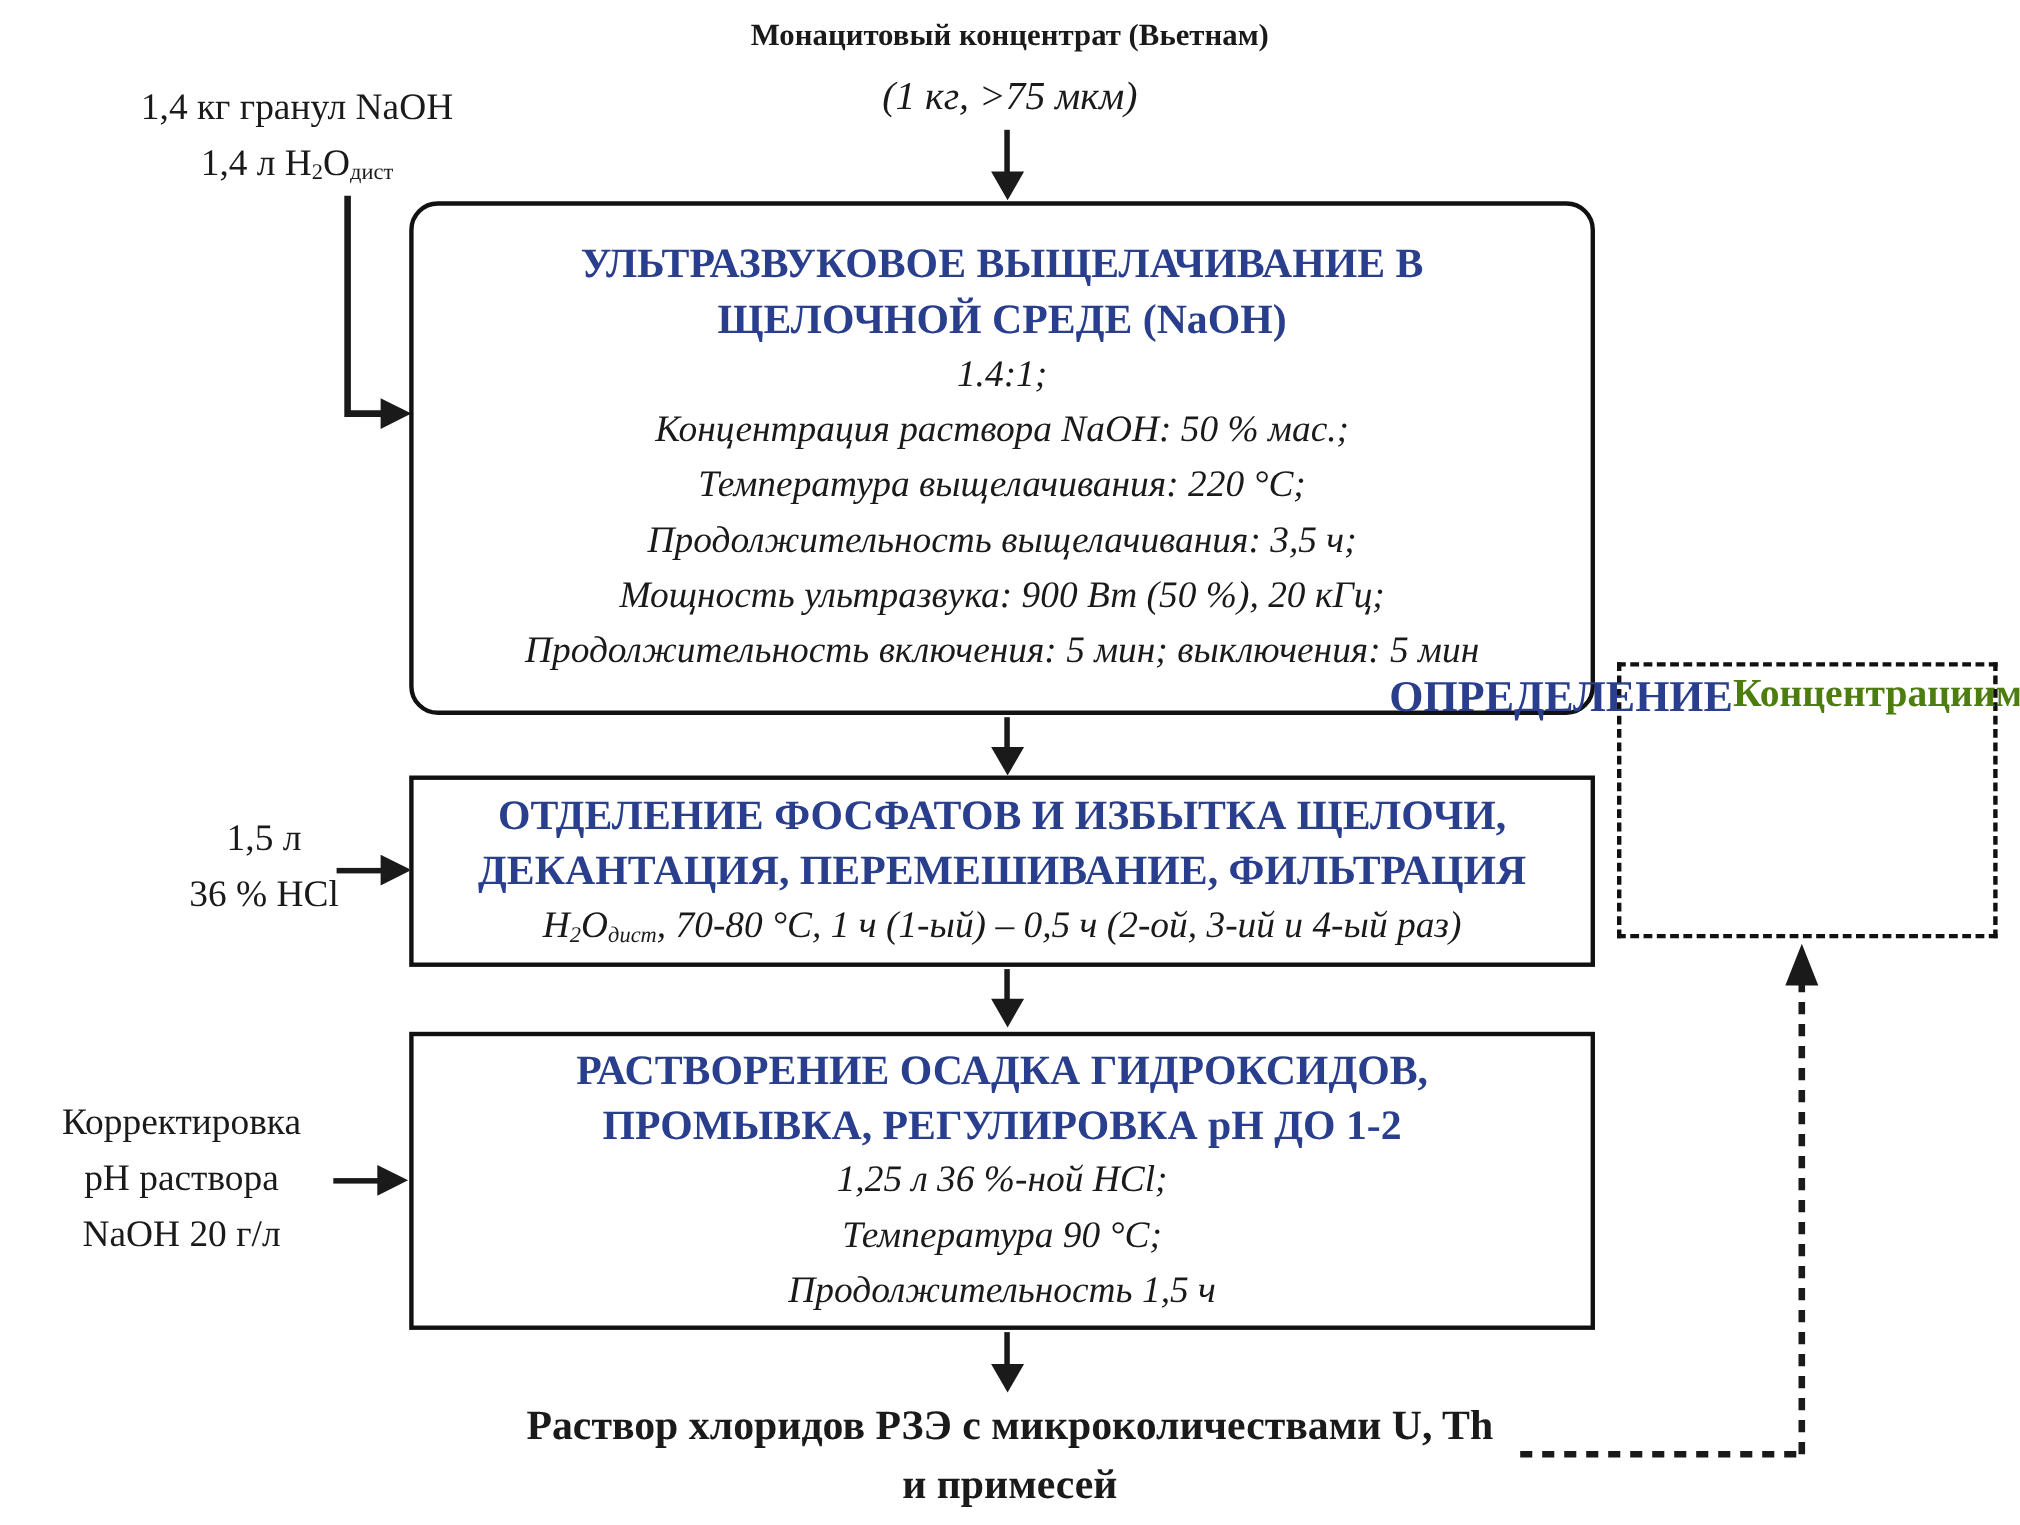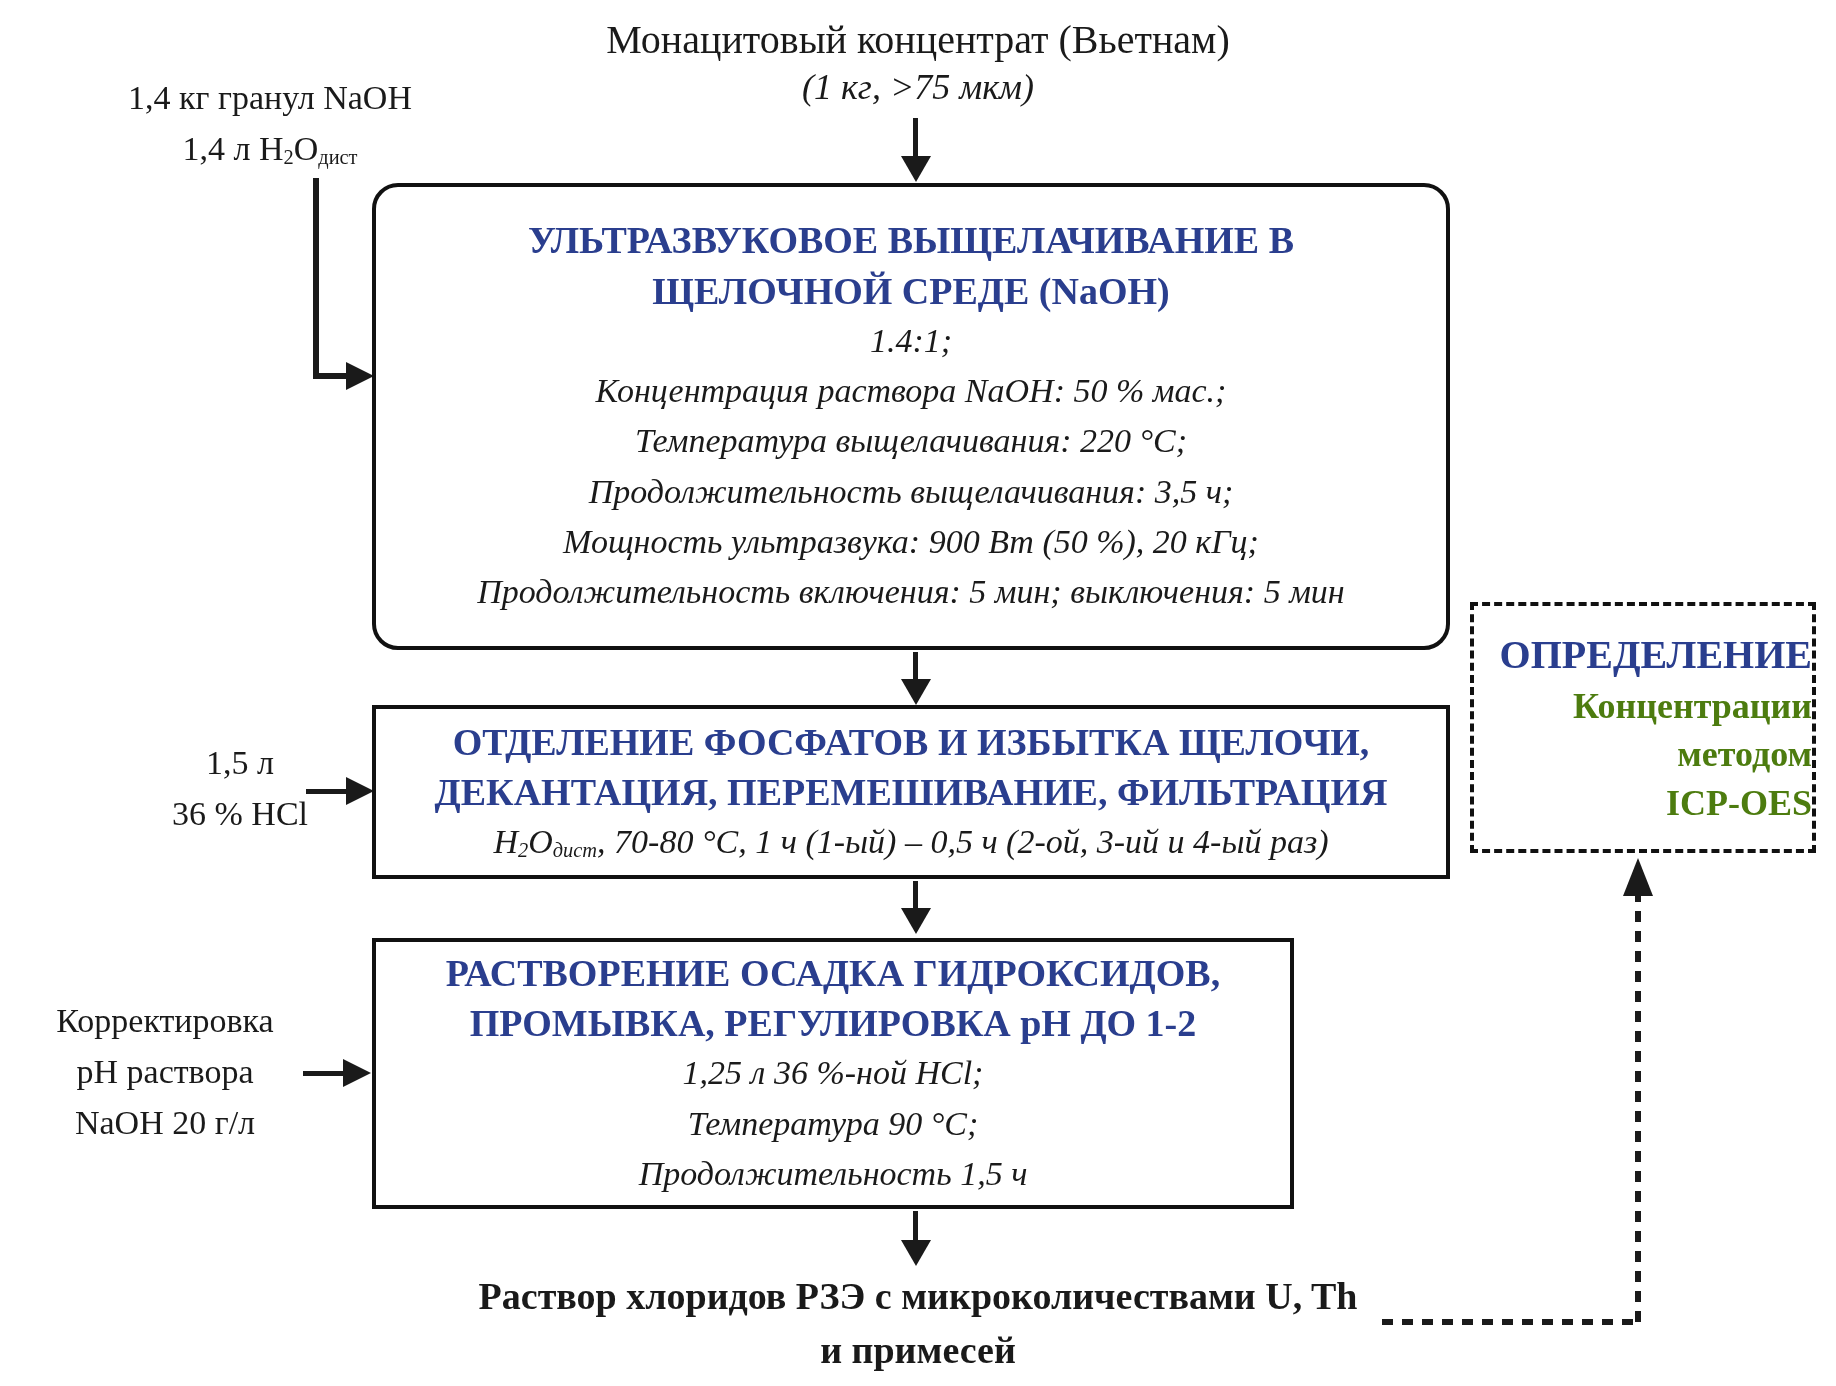--- a/index.html
+++ b/index.html
@@ -8,45 +8,45 @@
     width:1836px;height:1386px;
     background:#ffffff;
     font-family:"Liberation Serif","DejaVu Serif",serif;
     color:#1a1a1a;
     overflow:hidden;
   }
   .abs{position:absolute;}
   .center{text-align:center;}
 
   
-  .main-title{left:0;top:16px;width:1836px;font-size:40px;font-weight:normal;line-height:1.2;}
+  .main-title{left:0;top:16px;width:1836px;font-size:28px;font-weight:bold;line-height:1.2;}
   .main-subtitle{left:0;top:66px;width:1836px;font-size:36px;font-style:italic;line-height:1.2;}
 
   
   .pbox{
     box-sizing:border-box;
     border:4px solid #111111;
     background:#ffffff;
     display:flex;flex-direction:column;justify-content:center;align-items:center;
     text-align:center;
   }
   .pbox p{margin:0;}
   .box-title{color:#2a3e8e;font-weight:bold;font-size:38px;line-height:1.32;}
   .box-line{font-style:italic;font-size:34px;line-height:1.48;}
   .sub{font-size:0.6em;position:relative;bottom:-0.22em;font-style:inherit;}
 
   #box-leaching{left:372px;top:183px;width:1078px;height:467px;border-radius:26px;}
   #box-separation{left:372px;top:705px;width:1078px;height:174px;}
-  #box-dissolution{left:372px;top:938px;width:922px;height:271px;}
+  #box-dissolution{left:372px;top:938px;width:1078px;height:271px;}
 
   
   #box-icp{
     left:1470px;top:602px;width:346px;height:251px;
     box-sizing:border-box;border:4px dashed #111111;background:#ffffff;
-    display:flex;flex-direction:column;justify-content:center;align-items:flex-end;text-align:center;
+    display:flex;flex-direction:row;justify-content:center;align-items:flex-start;text-align:center;
   }
   #box-icp p{margin:0;font-weight:bold;line-height:1.35;}
   .icp-title{color:#2a3e8e;font-size:40px;}
   .icp-line{color:#4d7c0f;font-size:36px;}
 
   
   .input-label{font-size:34px;line-height:1.5;}
 
   
   .vline{position:absolute;width:5px;background:#1a1a1a;}

